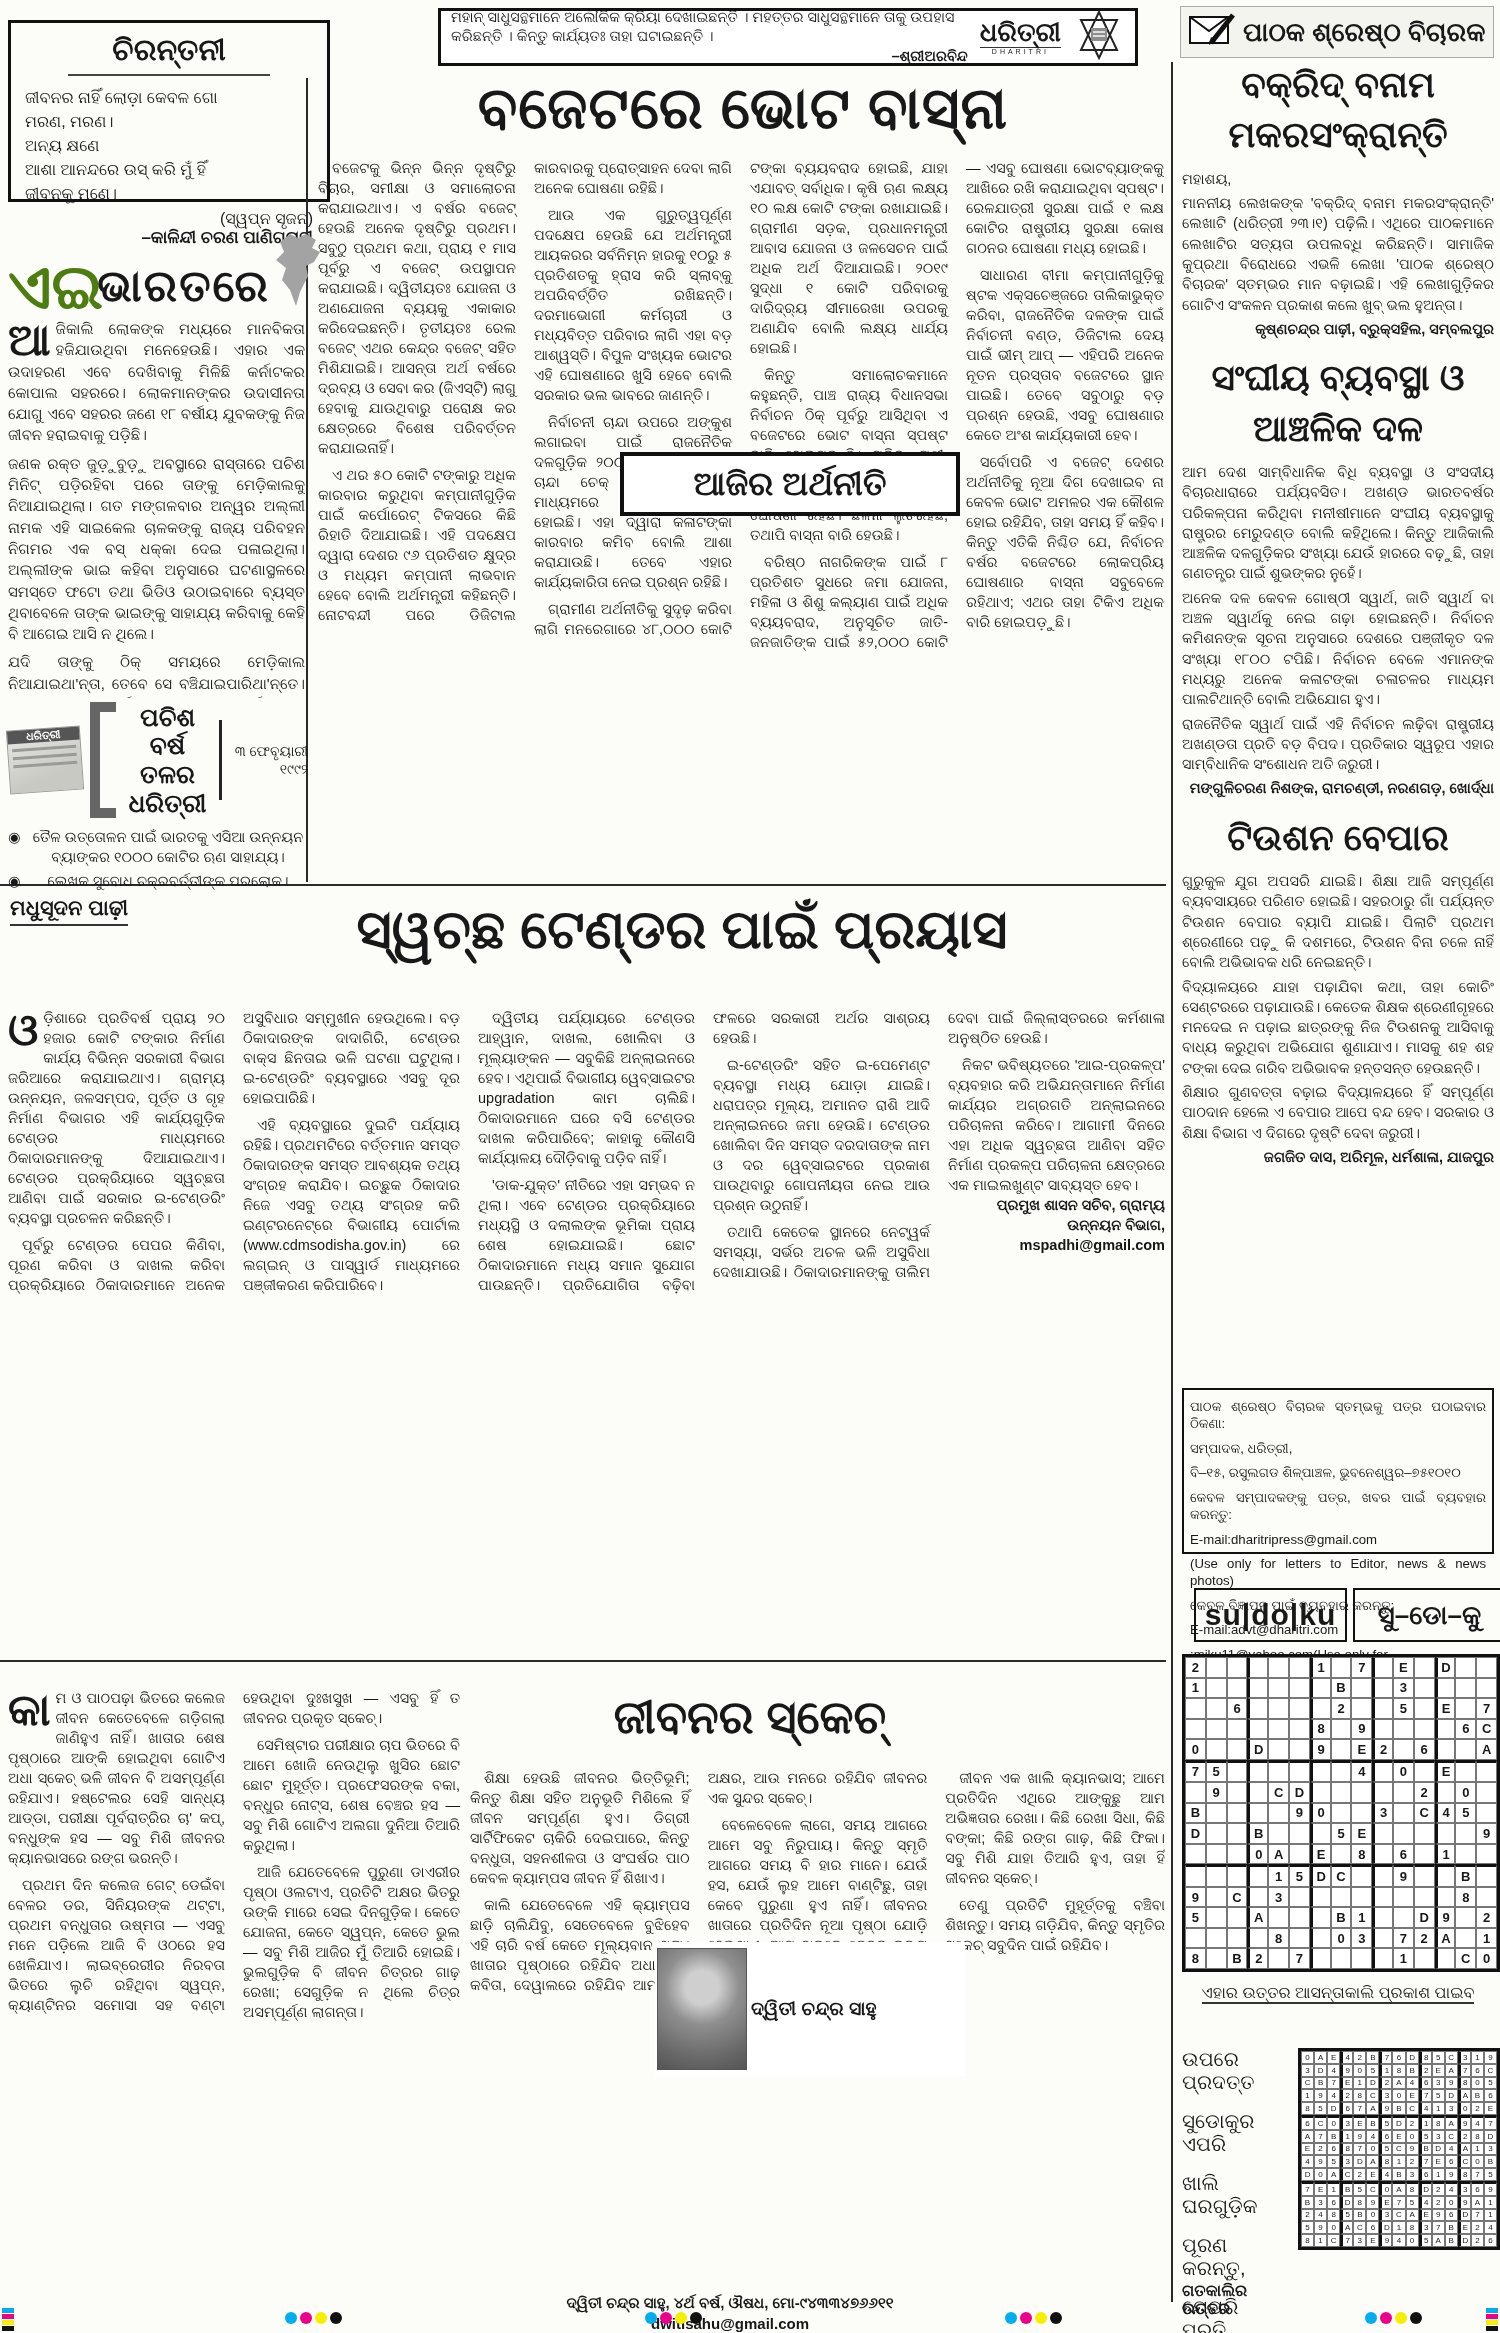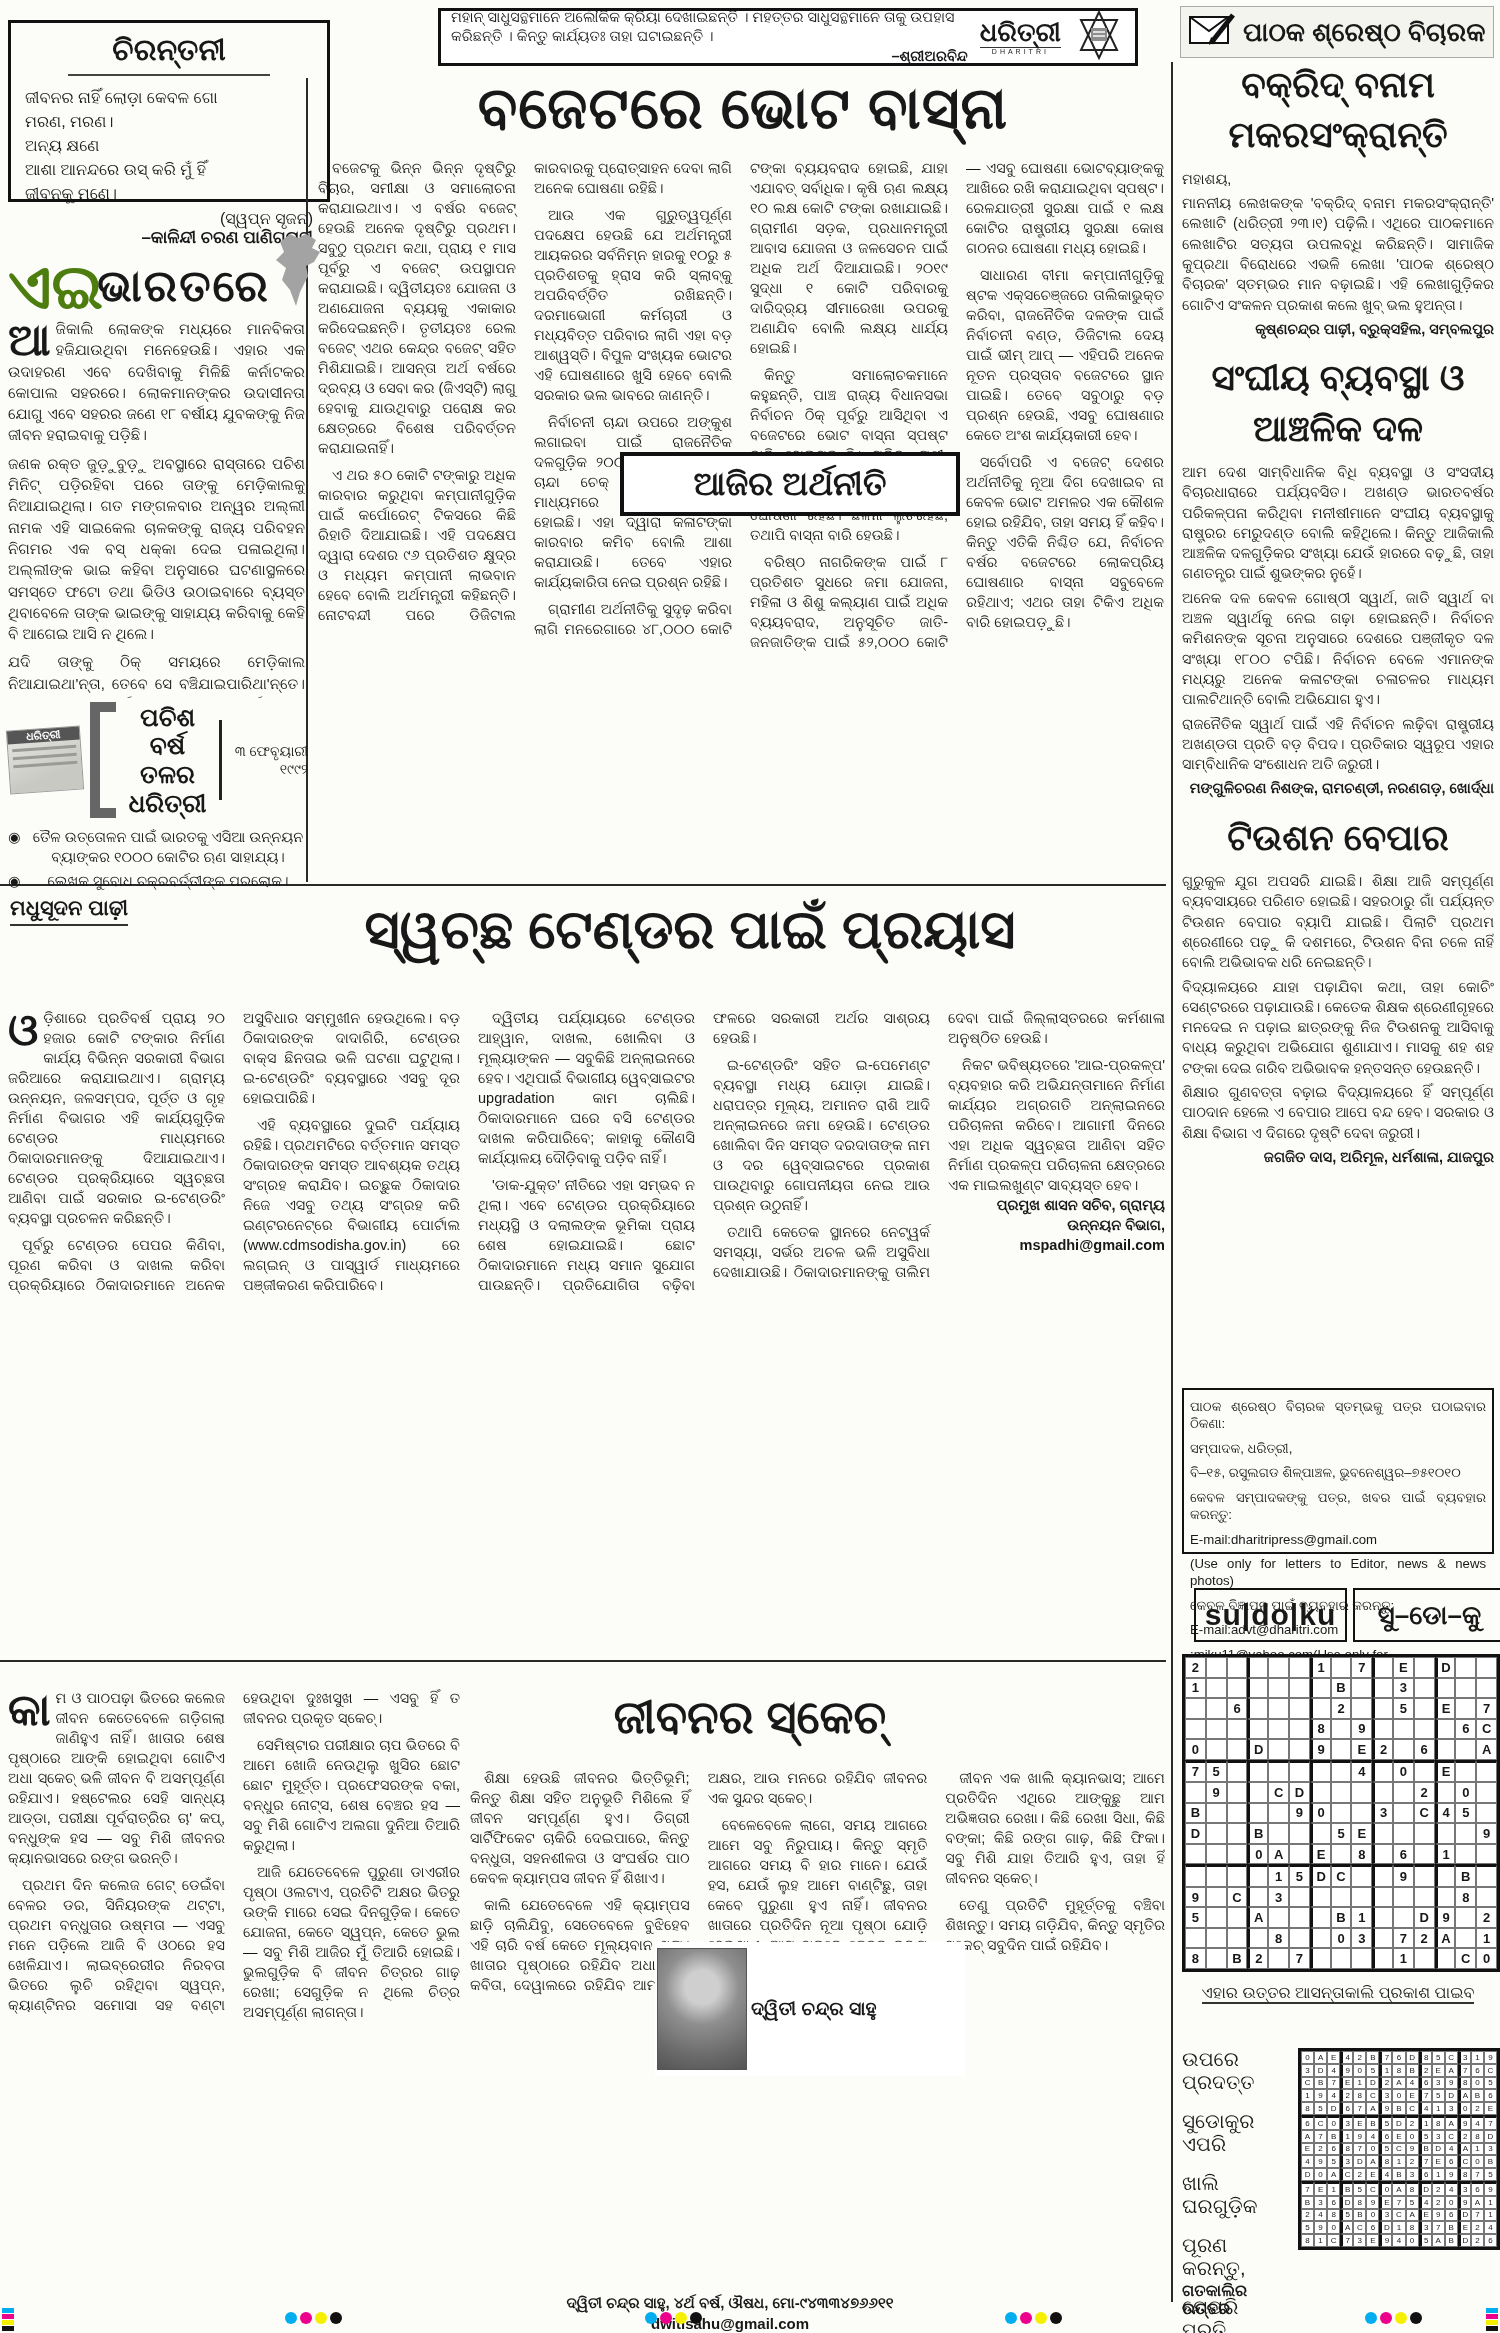--- a/index.html
+++ b/index.html
@@ -199,21 +199,21 @@
     <p>ବରିଷ୍ଠ ନାଗରିକଙ୍କ ପାଇଁ ୮ ପ୍ରତିଶତ ସୁଧରେ ଜମା ଯୋଜନା, ମହିଳା ଓ ଶିଶୁ କଲ୍ୟାଣ ପାଇଁ ଅଧିକ ବ୍ୟୟବରାଦ, ଅନୁସୂଚିତ ଜାତି-ଜନଜାତିଙ୍କ ପାଇଁ ୫୨,୦୦୦ କୋଟି — ଏସବୁ ଘୋଷଣା ଭୋଟବ୍ୟାଙ୍କକୁ ଆଖିରେ ରଖି କରାଯାଇଥିବା ସ୍ପଷ୍ଟ। ରେଳଯାତ୍ରୀ ସୁରକ୍ଷା ପାଇଁ ୧ ଲକ୍ଷ କୋଟିର ରାଷ୍ଟ୍ରୀୟ ସୁରକ୍ଷା କୋଷ ଗଠନର ଘୋଷଣା ମଧ୍ୟ ହୋଇଛି।</p>
     <p>ସାଧାରଣ ବୀମା କମ୍ପାନୀଗୁଡ଼ିକୁ ଷ୍ଟକ ଏକ୍ସଚେଞ୍ଜରେ ତାଲିକାଭୁକ୍ତ କରିବା, ରାଜନୈତିକ ଦଳଙ୍କ ପାଇଁ ନିର୍ବାଚନୀ ବଣ୍ଡ, ଡିଜିଟାଲ ଦେୟ ପାଇଁ ଭୀମ୍ ଆପ୍ — ଏହିପରି ଅନେକ ନୂତନ ପ୍ରସ୍ତାବ ବଜେଟରେ ସ୍ଥାନ ପାଇଛି। ତେବେ ସବୁଠାରୁ ବଡ଼ ପ୍ରଶ୍ନ ହେଉଛି, ଏସବୁ ଘୋଷଣାର କେତେ ଅଂଶ କାର୍ଯ୍ୟକାରୀ ହେବ।</p>
     <p>ସର୍ବୋପରି ଏ ବଜେଟ୍ ଦେଶର ଅର୍ଥନୀତିକୁ ନୂଆ ଦିଗ ଦେଖାଇବ ନା କେବଳ ଭୋଟ ଅମଳର ଏକ କୌଶଳ ହୋଇ ରହିଯିବ, ତାହା ସମୟ ହିଁ କହିବ। କିନ୍ତୁ ଏତିକି ନିଶ୍ଚିତ ଯେ, ନିର୍ବାଚନ ବର୍ଷର ବଜେଟରେ ଲୋକପ୍ରିୟ ଘୋଷଣାର ବାସ୍ନା ସବୁବେଳେ ରହିଥାଏ; ଏଥର ତାହା ଟିକିଏ ଅଧିକ ବାରି ହୋଇପଡ଼ୁଛି।</p>
   </div>
 
 <div class="abs inset" style="left:620px;top:452px;width:340px;height:64px;">ଆଜିର ଅର୍ଥନୀତି</div>
 
 <div class="abs" style="left:10px;top:896px;">
   <span class="byline">ମଧୁସୂଦନ ପାଢ଼ୀ</span>
 </div>
-<div class="abs h-two" style="left:330px;top:898px;width:720px;">ସ୍ୱଚ୍ଛ ଟେଣ୍ଡର ପାଇଁ ପ୍ରୟାସ</div>
+<div class="abs h-two" style="left:322px;top:898px;width:720px;">ସ୍ୱଚ୍ଛ ଟେଣ୍ଡର ପାଇଁ ପ୍ରୟାସ</div>
 <div class="abs cols" style="left:8px;top:1008px;width:1157px;height:552px;column-count:5;">
   <p class="nofirst"><span class="dropcap">ଓ</span><span>ଡ଼ିଶାରେ ପ୍ରତିବର୍ଷ ପ୍ରାୟ ୨୦ ହଜାର କୋଟି ଟଙ୍କାର ନିର୍ମାଣ କାର୍ଯ୍ୟ ବିଭିନ୍ନ ସରକାରୀ ବିଭାଗ ଜରିଆରେ କରାଯାଇଥାଏ। ଗ୍ରାମ୍ୟ ଉନ୍ନୟନ, ଜଳସମ୍ପଦ, ପୂର୍ତ୍ତ ଓ ଗୃହ ନିର୍ମାଣ ବିଭାଗର ଏହି କାର୍ଯ୍ୟଗୁଡ଼ିକ ଟେଣ୍ଡର ମାଧ୍ୟମରେ ଠିକାଦାରମାନଙ୍କୁ ଦିଆଯାଇଥାଏ। ଟେଣ୍ଡର ପ୍ରକ୍ରିୟାରେ ସ୍ୱଚ୍ଛତା ଆଣିବା ପାଇଁ ସରକାର ଇ-ଟେଣ୍ଡରିଂ ବ୍ୟବସ୍ଥା ପ୍ରଚଳନ କରିଛନ୍ତି।</span></p>
   <div>
       <p>ପୂର୍ବରୁ ଟେଣ୍ଡର ପେପର କିଣିବା, ପୂରଣ କରିବା ଓ ଦାଖଲ କରିବା ପ୍ରକ୍ରିୟାରେ ଠିକାଦାରମାନେ ଅନେକ ଅସୁବିଧାର ସମ୍ମୁଖୀନ ହେଉଥିଲେ। ବଡ଼ ଠିକାଦାରଙ୍କ ଦାଦାଗିରି, ଟେଣ୍ଡର ବାକ୍ସ ଛିନତାଇ ଭଳି ଘଟଣା ଘଟୁଥିଲା। ଇ-ଟେଣ୍ଡରିଂ ବ୍ୟବସ୍ଥାରେ ଏସବୁ ଦୂର ହୋଇପାରିଛି।</p>
       <p>ଏହି ବ୍ୟବସ୍ଥାରେ ଦୁଇଟି ପର୍ଯ୍ୟାୟ ରହିଛି। ପ୍ରଥମଟିରେ ବର୍ତ୍ତମାନ ସମସ୍ତ ଠିକାଦାରଙ୍କ ସମସ୍ତ ଆବଶ୍ୟକ ତଥ୍ୟ ସଂଗ୍ରହ କରାଯିବ। ଇଚ୍ଛୁକ ଠିକାଦାର ନିଜେ ଏସବୁ ତଥ୍ୟ ସଂଗ୍ରହ କରି ଇଣ୍ଟରନେଟ୍‌ରେ ବିଭାଗୀୟ ପୋର୍ଟାଲ (www.cdmsodisha.gov.in) ରେ ଲଗ୍‌ଇନ୍ ଓ ପାସ୍‌ୱାର୍ଡ ମାଧ୍ୟମରେ ପଞ୍ଜୀକରଣ କରିପାରିବେ।</p>
       <p>ଦ୍ୱିତୀୟ ପର୍ଯ୍ୟାୟରେ ଟେଣ୍ଡର ଆହ୍ୱାନ, ଦାଖଲ, ଖୋଲିବା ଓ ମୂଲ୍ୟାଙ୍କନ — ସବୁକିଛି ଅନ୍‌ଲାଇନରେ ହେବ। ଏଥିପାଇଁ ବିଭାଗୀୟ ୱେବ୍‌ସାଇଟର upgradation କାମ ଚାଲିଛି। ଠିକାଦାରମାନେ ଘରେ ବସି ଟେଣ୍ଡର ଦାଖଲ କରିପାରିବେ; କାହାକୁ କୌଣସି କାର୍ଯ୍ୟାଳୟ ଦୌଡ଼ିବାକୁ ପଡ଼ିବ ନାହିଁ।</p>
       <p>'ଡାକ-ଯୁକ୍ତ' ନୀତିରେ ଏହା ସମ୍ଭବ ନ ଥିଲା। ଏବେ ଟେଣ୍ଡର ପ୍ରକ୍ରିୟାରେ ମଧ୍ୟସ୍ଥି ଓ ଦଲାଲଙ୍କ ଭୂମିକା ପ୍ରାୟ ଶେଷ ହୋଇଯାଇଛି। ଛୋଟ ଠିକାଦାରମାନେ ମଧ୍ୟ ସମାନ ସୁଯୋଗ ପାଉଛନ୍ତି। ପ୍ରତିଯୋଗିତା ବଢ଼ିବା ଫଳରେ ସରକାରୀ ଅର୍ଥର ସାଶ୍ରୟ ହେଉଛି।</p>
       <p>ଇ-ଟେଣ୍ଡରିଂ ସହିତ ଇ-ପେମେଣ୍ଟ ବ୍ୟବସ୍ଥା ମଧ୍ୟ ଯୋଡ଼ା ଯାଇଛି। ଧରାପତ୍ର ମୂଲ୍ୟ, ଅମାନତ ରାଶି ଆଦି ଅନ୍‌ଲାଇନରେ ଜମା ହେଉଛି। ଟେଣ୍ଡର ଖୋଲିବା ଦିନ ସମସ୍ତ ଦରଦାତାଙ୍କ ନାମ ଓ ଦର ୱେବ୍‌ସାଇଟରେ ପ୍ରକାଶ ପାଉଥିବାରୁ ଗୋପନୀୟତା ନେଇ ଆଉ ପ୍ରଶ୍ନ ଉଠୁନାହିଁ।</p>
       <p>ତଥାପି କେତେକ ସ୍ଥାନରେ ନେଟ୍‌ୱର୍କ ସମସ୍ୟା, ସର୍ଭର ଅଚଳ ଭଳି ଅସୁବିଧା ଦେଖାଯାଉଛି। ଠିକାଦାରମାନଙ୍କୁ ତାଲିମ ଦେବା ପାଇଁ ଜିଲ୍ଲାସ୍ତରରେ କର୍ମଶାଳା ଅନୁଷ୍ଠିତ ହେଉଛି।</p>
       <p>ନିକଟ ଭବିଷ୍ୟତରେ 'ଆଇ-ପ୍ରକଳ୍ପ' ବ୍ୟବହାର କରି ଅଭିଯନ୍ତାମାନେ ନିର୍ମାଣ କାର୍ଯ୍ୟର ଅଗ୍ରଗତି ଅନ୍‌ଲାଇନରେ ପରିଚାଳନା କରିବେ। ଆଗାମୀ ଦିନରେ ଏହା ଅଧିକ ସ୍ୱଚ୍ଛତା ଆଣିବା ସହିତ ନିର୍ମାଣ ପ୍ରକଳ୍ପ ପରିଚାଳନା କ୍ଷେତ୍ରରେ ଏକ ମାଇଲଖୁଣ୍ଟ ସାବ୍ୟସ୍ତ ହେବ।</p>

